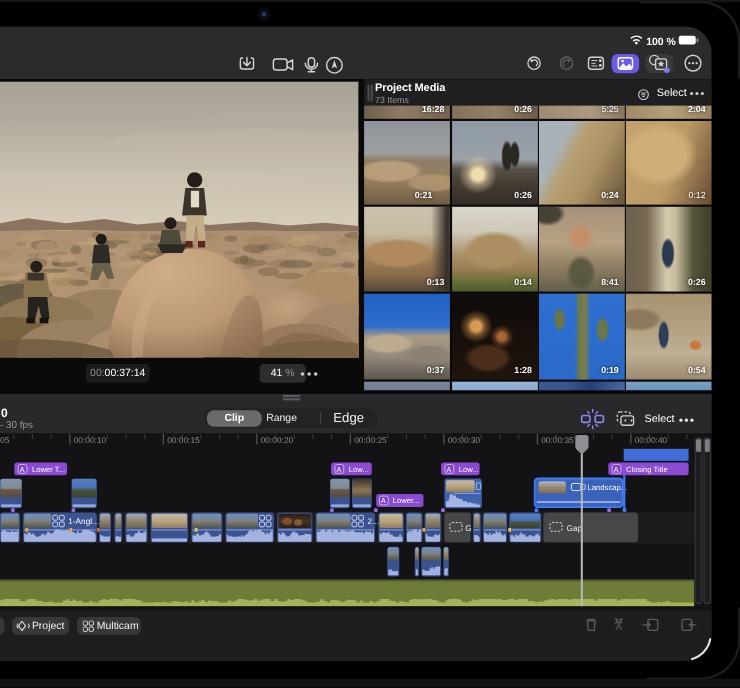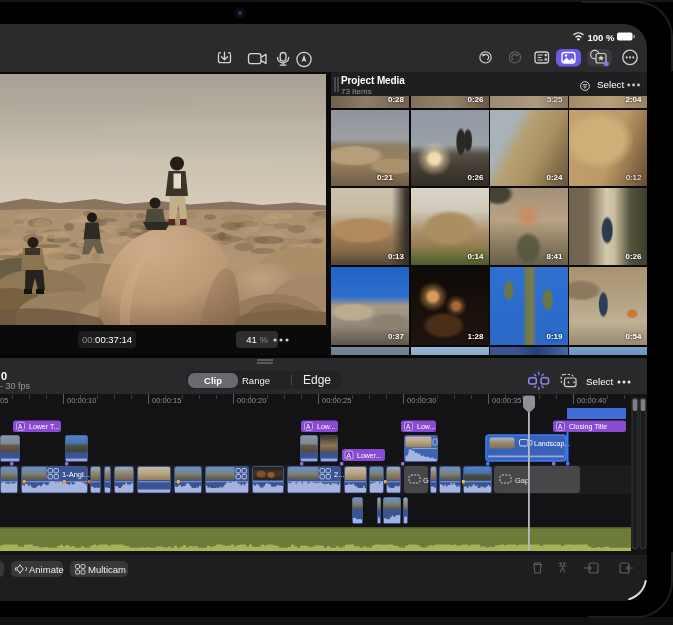--- a/index.html
+++ b/index.html
@@ -286,21 +286,21 @@
         <div style="position:absolute;left:489.5px;top:188px;width:78px;height:77px;background:radial-gradient(circle at 48% 36%,#c68e66 0 9%,rgba(198,142,102,0.5) 14%,rgba(0,0,0,0) 22%),radial-gradient(ellipse 24% 30% at 49% 78%,rgba(85,84,60,0.85) 0 50%,rgba(0,0,0,0) 72%),radial-gradient(ellipse 28% 20% at 10% 8%,rgba(60,58,44,0.9) 0 50%,rgba(0,0,0,0) 75%),linear-gradient(180deg,#a4917a 0%,#b9a284 42%,#8f7f64 70%,#665f4a 100%)"></div>
         <div style="position:absolute;left:568.5px;top:188px;width:78px;height:77px;background:radial-gradient(ellipse 11% 26% at 49% 55%,#2c3a50 0 55%,rgba(0,0,0,0) 72%),linear-gradient(90deg,#6e6250 0%,#75684f 24%,#d5c9ae 48%,#c9bd9e 58%,#55553d 78%,#3e3e2a 100%)"></div>
         <div style="position:absolute;left:331px;top:267px;width:78px;height:77.5px;background:radial-gradient(ellipse 45% 18% at 28% 58%,#bcab90 0 50%,rgba(0,0,0,0) 68%),radial-gradient(ellipse 40% 16% at 75% 70%,#8d8272 0 50%,rgba(0,0,0,0) 68%),linear-gradient(180deg,#2061c4 0%,#2e6ecb 38%,#a89a84 50%,#93897a 74%,#5c564c 100%)"></div>
         <div style="position:absolute;left:410.5px;top:267px;width:78px;height:77.5px;background:radial-gradient(circle at 28% 38%,#d89a55 0 6%,rgba(216,154,85,0.45) 11%,rgba(0,0,0,0) 20%),radial-gradient(circle at 58% 50%,#a86636 0 6%,rgba(168,102,54,0.4) 11%,rgba(0,0,0,0) 18%),radial-gradient(ellipse 40% 25% at 42% 75%,#4a2e1a 0 50%,rgba(0,0,0,0) 70%),linear-gradient(180deg,#0f0b08,#20140e)"></div>
         <div style="position:absolute;left:489.5px;top:267px;width:78px;height:77.5px;background:radial-gradient(ellipse 10% 20% at 24% 30%,#68764a 0 50%,rgba(0,0,0,0) 70%),radial-gradient(ellipse 11% 22% at 74% 42%,#68764a 0 50%,rgba(0,0,0,0) 70%),linear-gradient(90deg,rgba(0,0,0,0) 42%,#707a45 47%,#7c7c4c 54%,rgba(0,0,0,0) 60%),linear-gradient(180deg,#2e6fd0 0%,#2a69c8 100%)"></div>
         <div style="position:absolute;left:568.5px;top:267px;width:78px;height:77.5px;background:radial-gradient(ellipse 9% 24% at 44% 48%,#2e3e58 0 55%,rgba(0,0,0,0) 72%),radial-gradient(ellipse 11% 9% at 81% 60%,#c87a3a 0 50%,rgba(0,0,0,0) 70%),radial-gradient(ellipse 40% 20% at 15% 30%,#8d7a5e 0 50%,rgba(0,0,0,0) 70%),linear-gradient(180deg,#a79270 0%,#b5a384 45%,#bfb195 70%,#9a8a70 100%)"></div>
         <div style="position:absolute;left:331px;top:346.5px;width:78px;height:8.5px;background:linear-gradient(180deg,#7a8898,#6e7e90)"></div>
         <div style="position:absolute;left:410.5px;top:346.5px;width:78px;height:8.5px;background:linear-gradient(180deg,#9ab7d8,#88a8cc)"></div>
         <div style="position:absolute;left:489.5px;top:346.5px;width:78px;height:8.5px;background:linear-gradient(90deg,#3a5690 30%,#22427a 60%,#4a66a0)"></div>
         <div style="position:absolute;left:568.5px;top:346.5px;width:78px;height:8.5px;background:linear-gradient(180deg,#7aa0c8,#6a92bc)"></div>
-        <div style="position:absolute;left:331px;top:94.5px;width:73px;text-align:right;font-size:8px;font-weight:bold;color:#fff;text-shadow:0 0 3px rgba(0,0,0,.9)">0:28</div>
+        <div style="position:absolute;left:331px;top:94.5px;width:73px;text-align:right;font-size:8px;font-weight:bold;color:#fff;text-shadow:0 0 3px rgba(0,0,0,.9)">16:28</div>
         <div style="position:absolute;left:410.5px;top:94.5px;width:73px;text-align:right;font-size:8px;font-weight:bold;color:#fff;text-shadow:0 0 3px rgba(0,0,0,.9)">0:26</div>
         <div style="position:absolute;left:489.5px;top:94.5px;width:73px;text-align:right;font-size:8px;font-weight:normal;color:#fff;text-shadow:0 0 3px rgba(0,0,0,.9)">5:25</div>
         <div style="position:absolute;left:568.5px;top:94.5px;width:73px;text-align:right;font-size:8px;font-weight:bold;color:#fff;text-shadow:0 0 3px rgba(0,0,0,.9)">2:04</div>
         <div style="position:absolute;left:331px;top:173px;width:62px;text-align:right;font-size:8px;font-weight:bold;color:#fff;text-shadow:0 0 3px rgba(0,0,0,.9)">0:21</div>
         <div style="position:absolute;left:410.5px;top:173px;width:73px;text-align:right;font-size:8px;font-weight:bold;color:#fff;text-shadow:0 0 3px rgba(0,0,0,.9)">0:26</div>
         <div style="position:absolute;left:489.5px;top:173px;width:73px;text-align:right;font-size:8px;font-weight:bold;color:#fff;text-shadow:0 0 3px rgba(0,0,0,.9)">0:24</div>
         <div style="position:absolute;left:568.5px;top:173px;width:73px;text-align:right;font-size:8px;font-weight:normal;color:#fff;text-shadow:0 0 3px rgba(0,0,0,.9)">0:12</div>
         <div style="position:absolute;left:331px;top:252px;width:73px;text-align:right;font-size:8px;font-weight:bold;color:#fff;text-shadow:0 0 3px rgba(0,0,0,.9)">0:13</div>
         <div style="position:absolute;left:410.5px;top:252px;width:73px;text-align:right;font-size:8px;font-weight:bold;color:#fff;text-shadow:0 0 3px rgba(0,0,0,.9)">0:14</div>
         <div style="position:absolute;left:489.5px;top:252px;width:73px;text-align:right;font-size:8px;font-weight:bold;color:#fff;text-shadow:0 0 3px rgba(0,0,0,.9)">8:41</div>
@@ -607,21 +607,21 @@
           <path d="M523,4 q0,-2.5 2.5,-2.5 h7 q2.5,0 2.5,2.5 v8 q0,1.5 -1.2,2.6 l-3.4,3.2 q-1.4,1.3 -2.8,0 l-3.4,-3.2 q-1.2,-1.1 -1.2,-2.6 Z" fill="#8f8f96"></path>
         </svg>
 
       <div class="abs" style="left:0;top:555px;width:647px;height:46px;background:#1e1e20"></div>
       <div class="abs" style="left:-8px;top:561px;width:12px;height:16px;background:#38383a;border-radius:5px"></div>
       <div class="abs" style="left:11px;top:561px;width:52px;height:16px;background:#38383a;border-radius:5px"></div>
       <svg class="abs" style="left:15px;top:564px" width="12" height="10">
         <path d="M5,0.8 l3.2,4.2 -3.2,4.2 -3.2,-4.2 Z" fill="none" stroke="#e0e0e2" stroke-width="1"></path>
         <path d="M1.5,3 l-1.5,2 1.5,2 M10.5,3 l1.5,2 -1.5,2" stroke="#e0e0e2" stroke-width="1" fill="none"></path>
       </svg>
-      <div class="abs" style="left:29px;top:564px;font-size:9.5px;color:#f0f0f0">Animate</div>
+      <div class="abs" style="left:29px;top:564px;font-size:9.5px;color:#f0f0f0">Project</div>
       <div class="abs" style="left:70px;top:561px;width:58px;height:16px;background:#38383a;border-radius:5px"></div>
       <svg class="abs" style="left:75px;top:564px" width="11" height="11">
         <rect x="0.5" y="0.5" width="4" height="4" rx="1.2" fill="none" stroke="#e0e0e2" stroke-width="0.9"></rect>
         <rect x="6" y="0.5" width="4" height="4" rx="1.2" fill="none" stroke="#e0e0e2" stroke-width="0.9"></rect>
         <rect x="0.5" y="6" width="4" height="4" rx="1.2" fill="none" stroke="#e0e0e2" stroke-width="0.9"></rect>
         <rect x="6" y="6" width="4" height="4" rx="1.2" fill="none" stroke="#e0e0e2" stroke-width="0.9"></rect>
       </svg>
       <div class="abs" style="left:88px;top:564px;font-size:9.5px;color:#f0f0f0">Multicam</div>
 
       <svg class="abs" style="left:530px;top:561px" width="110" height="14">

